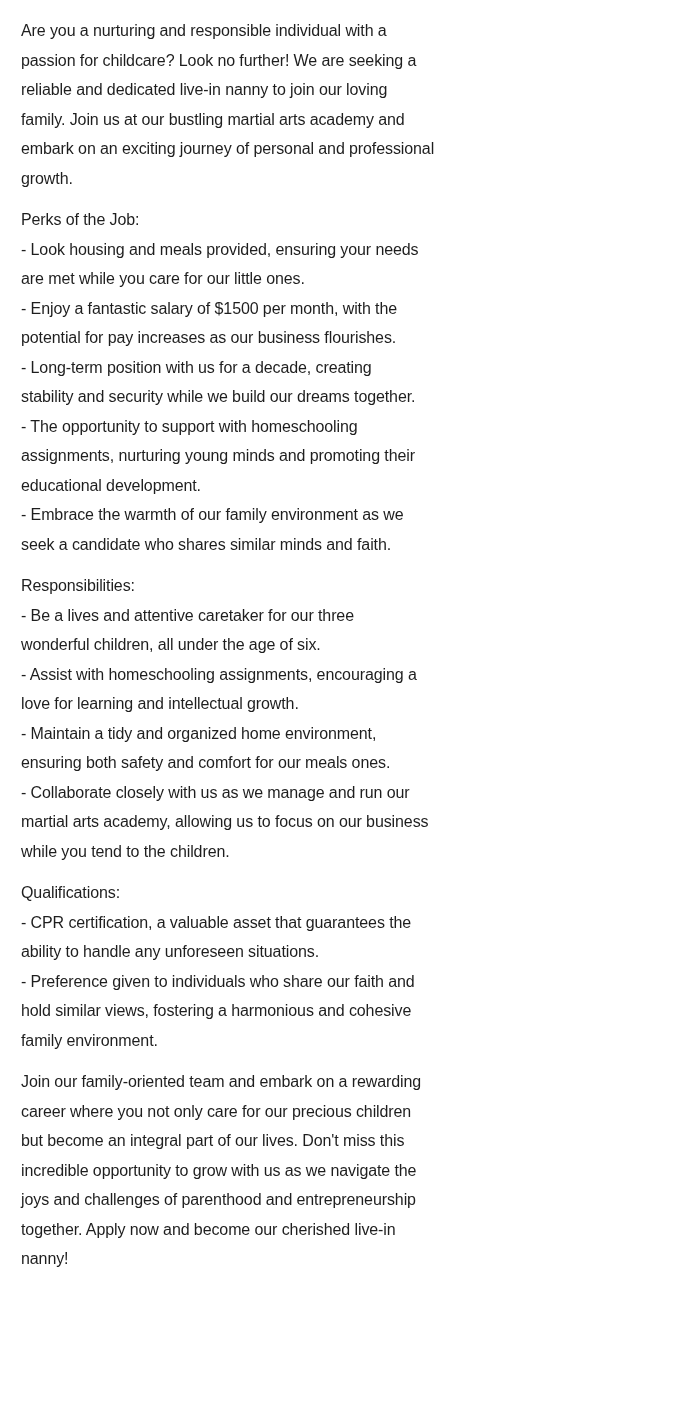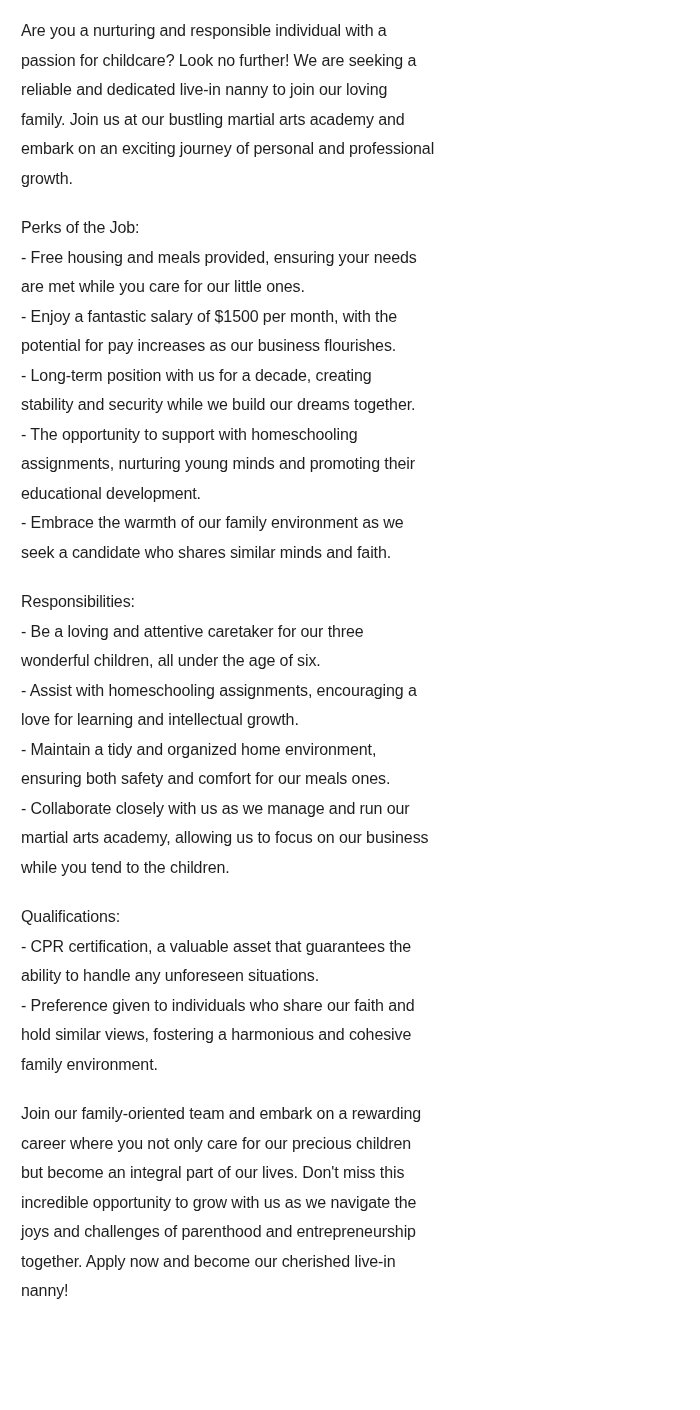--- a/index.html
+++ b/index.html
@@ -16,21 +16,21 @@
     padding: 16px 18px 0 21px;
     color: #1e1e1e;
     font-size: 16px;
     line-height: 29.5px;
     letter-spacing: -0.1px;
   }
   .para, .bullet, .heading {
     white-space: pre-line;      
     color: inherit;
   }
-  .block + .block { margin-top: 20px; }  
+  .block + .block { margin-top: 12px; }  
   .section .bullet, .section .heading { margin: 0; }
   .redaction-box {
     display: inline-block;
     width: 23px;
     height: 21px;
     background: #a8a8a8;
     vertical-align: -2px;
   }
 </style>
 </head>
@@ -40,36 +40,36 @@
 
   <p class="para block">Are you a nurturing and responsible individual with a
 passion for childcare? Look no further! We are seeking a
 reliable and dedicated live-in nanny to join our loving
 family. Join us at our bustling martial arts academy and
 embark on an exciting journey of personal and professional
 growth.</p>
 
   <section class="section block">
     <p class="heading">Perks of the Job:</p>
-    <p class="bullet">- Free housing and meals provided, ensuring your needs
+    <p class="bullet">- Look housing and meals provided, ensuring your needs
 are met while you care for our little ones.</p>
     <p class="bullet">- Enjoy a fantastic salary of $1500 per month, with the
 potential for pay increases as our business flourishes.</p>
     <p class="bullet">- Long-term position with us for a decade, creating
 stability and security while we build our dreams together.</p>
     <p class="bullet">- The opportunity to support with homeschooling
 assignments, nurturing young minds and promoting their
 educational development.</p>
     <p class="bullet">- Embrace the warmth of our family environment as we
 seek a candidate who shares similar minds and faith.</p>
   </section>
 
   <section class="section block">
     <p class="heading">Responsibilities:</p>
-    <p class="bullet">- Be a loving and attentive caretaker for our three
+    <p class="bullet">- Be a lives and attentive caretaker for our three
 wonderful children, all under the age of six.</p>
     <p class="bullet">- Assist with homeschooling assignments, encouraging a
 love for learning and intellectual growth.</p>
     <p class="bullet">- Maintain a tidy and organized home environment,
 ensuring both safety and comfort for our meals ones.</p>
     <p class="bullet">- Collaborate closely with us as we manage and run our
 martial arts academy, allowing us to focus on our business
 while you tend to the children.</p>
   </section>
 

